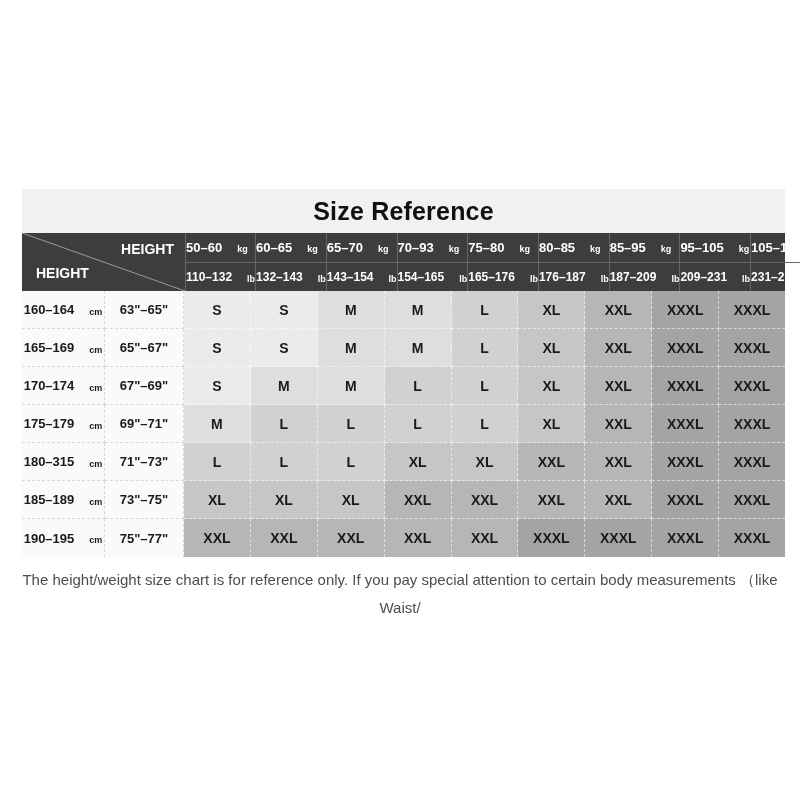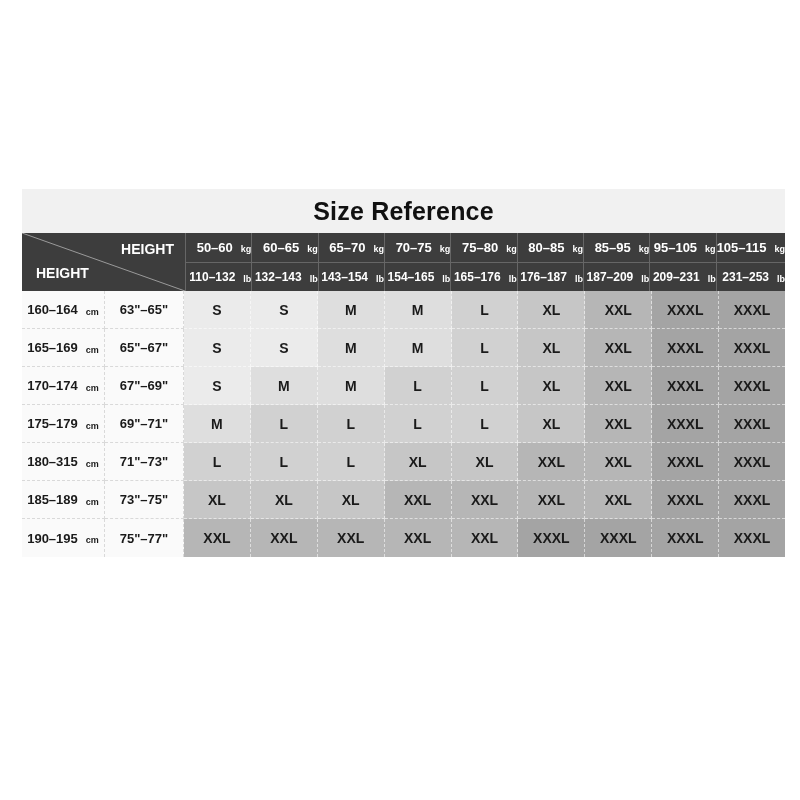--- a/index.html
+++ b/index.html
@@ -25,26 +25,26 @@
     font-size:25px;font-weight:bold;color:#111111;letter-spacing:0.2px;
   }
   
   .tbl-header{display:flex;height:58px;background:var(--header-bg);color:var(--header-text);font-weight:bold;}
   .corner-cell{width:163px;flex:none;position:relative;}
   .corner-cell svg{position:absolute;left:0;top:0;width:100%;height:100%;}
   .corner-weight{position:absolute;top:8px;right:11px;font-size:14px;}
   .corner-height{position:absolute;bottom:10px;left:14px;font-size:14px;margin-top:40px;}
   .wcol{flex:1;display:flex;flex-direction:column;border-left:1px solid var(--sep);}
   .wkg,.wlb{
-    flex:1;display:flex;align-items:center;justify-content:flex-end;
+    flex:1;display:flex;align-items:center;justify-content:flex-start;
     white-space:nowrap;
   }
   .wkg{border-bottom:1px solid var(--sep);font-size:13px;}
   .wlb{font-size:12px;}
-  .unit{font-size:9px;margin-left:8px;position:relative;top:2px;}
+  .unit{font-size:9px;margin-left:15px;position:relative;top:2px;}
   
   .trow{display:flex;height:38px;}
   .hcell,.icell{
     flex:none;background:var(--light-cell);
     display:flex;align-items:center;justify-content:center;
     font-weight:bold;font-size:13px;color:var(--body-text);
     border-right:1px dashed var(--light-dash);
     border-bottom:1px dashed var(--light-dash);
     white-space:nowrap;
   }
@@ -105,21 +105,21 @@
           <span>65–70</span>
           <span class="unit">kg</span>
         </div>
         <div class="wlb">
           <span>143–154</span>
           <span class="unit">lb</span>
         </div>
       </div>
       <div class="wcol">
         <div class="wkg">
-          <span>70–75</span>
+          <span>70–93</span>
           <span class="unit">kg</span>
         </div>
         <div class="wlb">
           <span>154–165</span>
           <span class="unit">lb</span>
         </div>
       </div>
       <div class="wcol">
         <div class="wkg">
           <span>75–80</span>
@@ -283,13 +283,14 @@
         <div class="scell" style="background: rgb(182, 182, 182);">XXL</div>
         <div class="scell" style="background: rgb(164, 164, 164);">XXXL</div>
         <div class="scell" style="background: rgb(164, 164, 164);">XXXL</div>
         <div class="scell" style="background: rgb(164, 164, 164);">XXXL</div>
         <div class="scell" style="background: rgb(164, 164, 164);">XXXL</div>
       </div>
     </div>
 </div>
 
 <div class="footer-note">
+  <div>The height/weight size chart is for reference only. If you pay special attention to certain body measurements （like Waist/</div>
 </div>
 
 </body></html>

